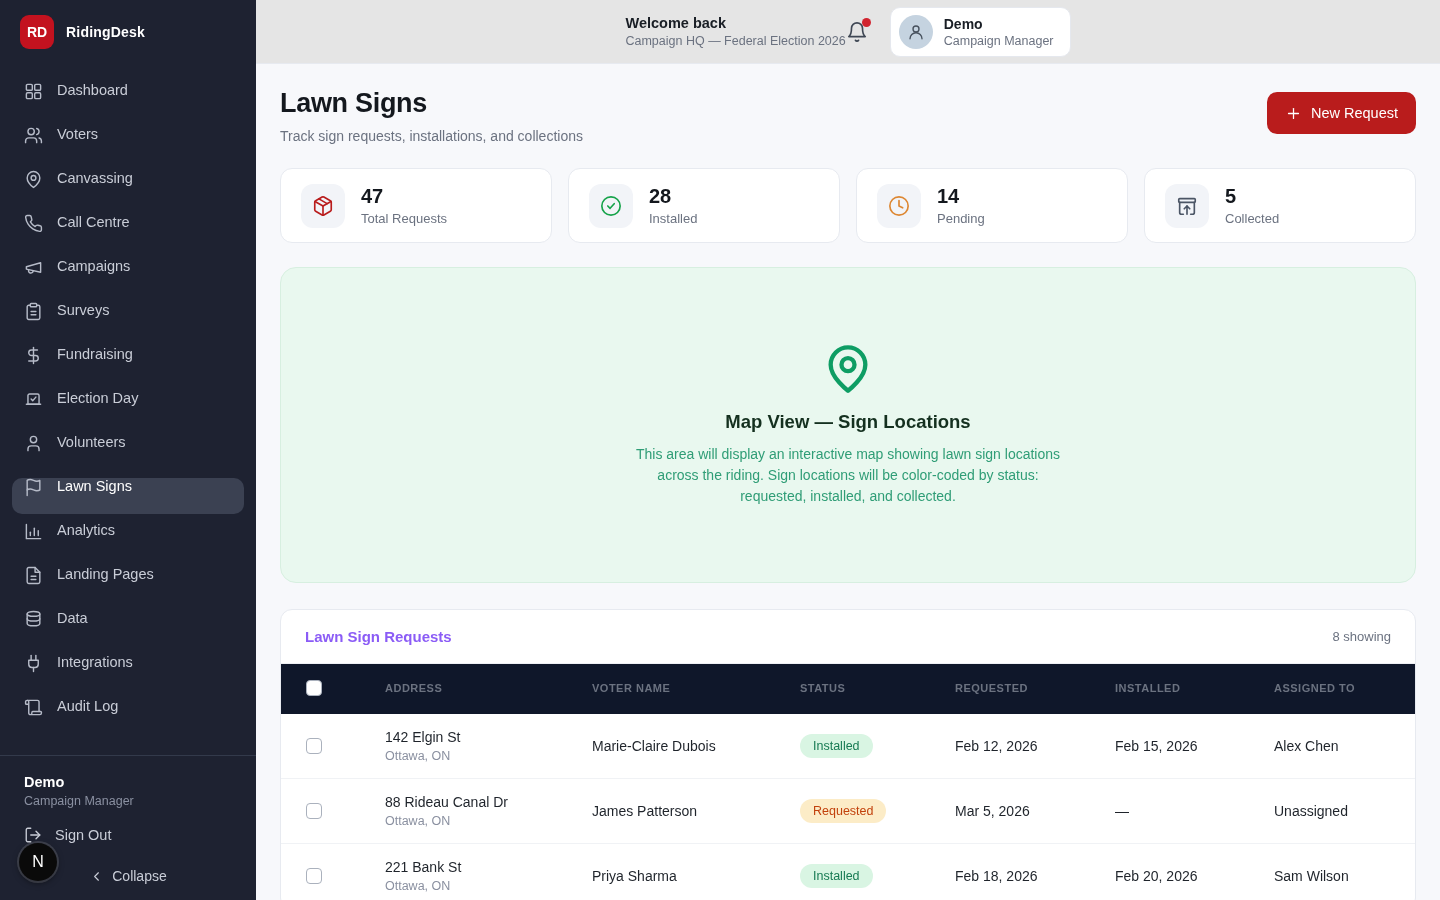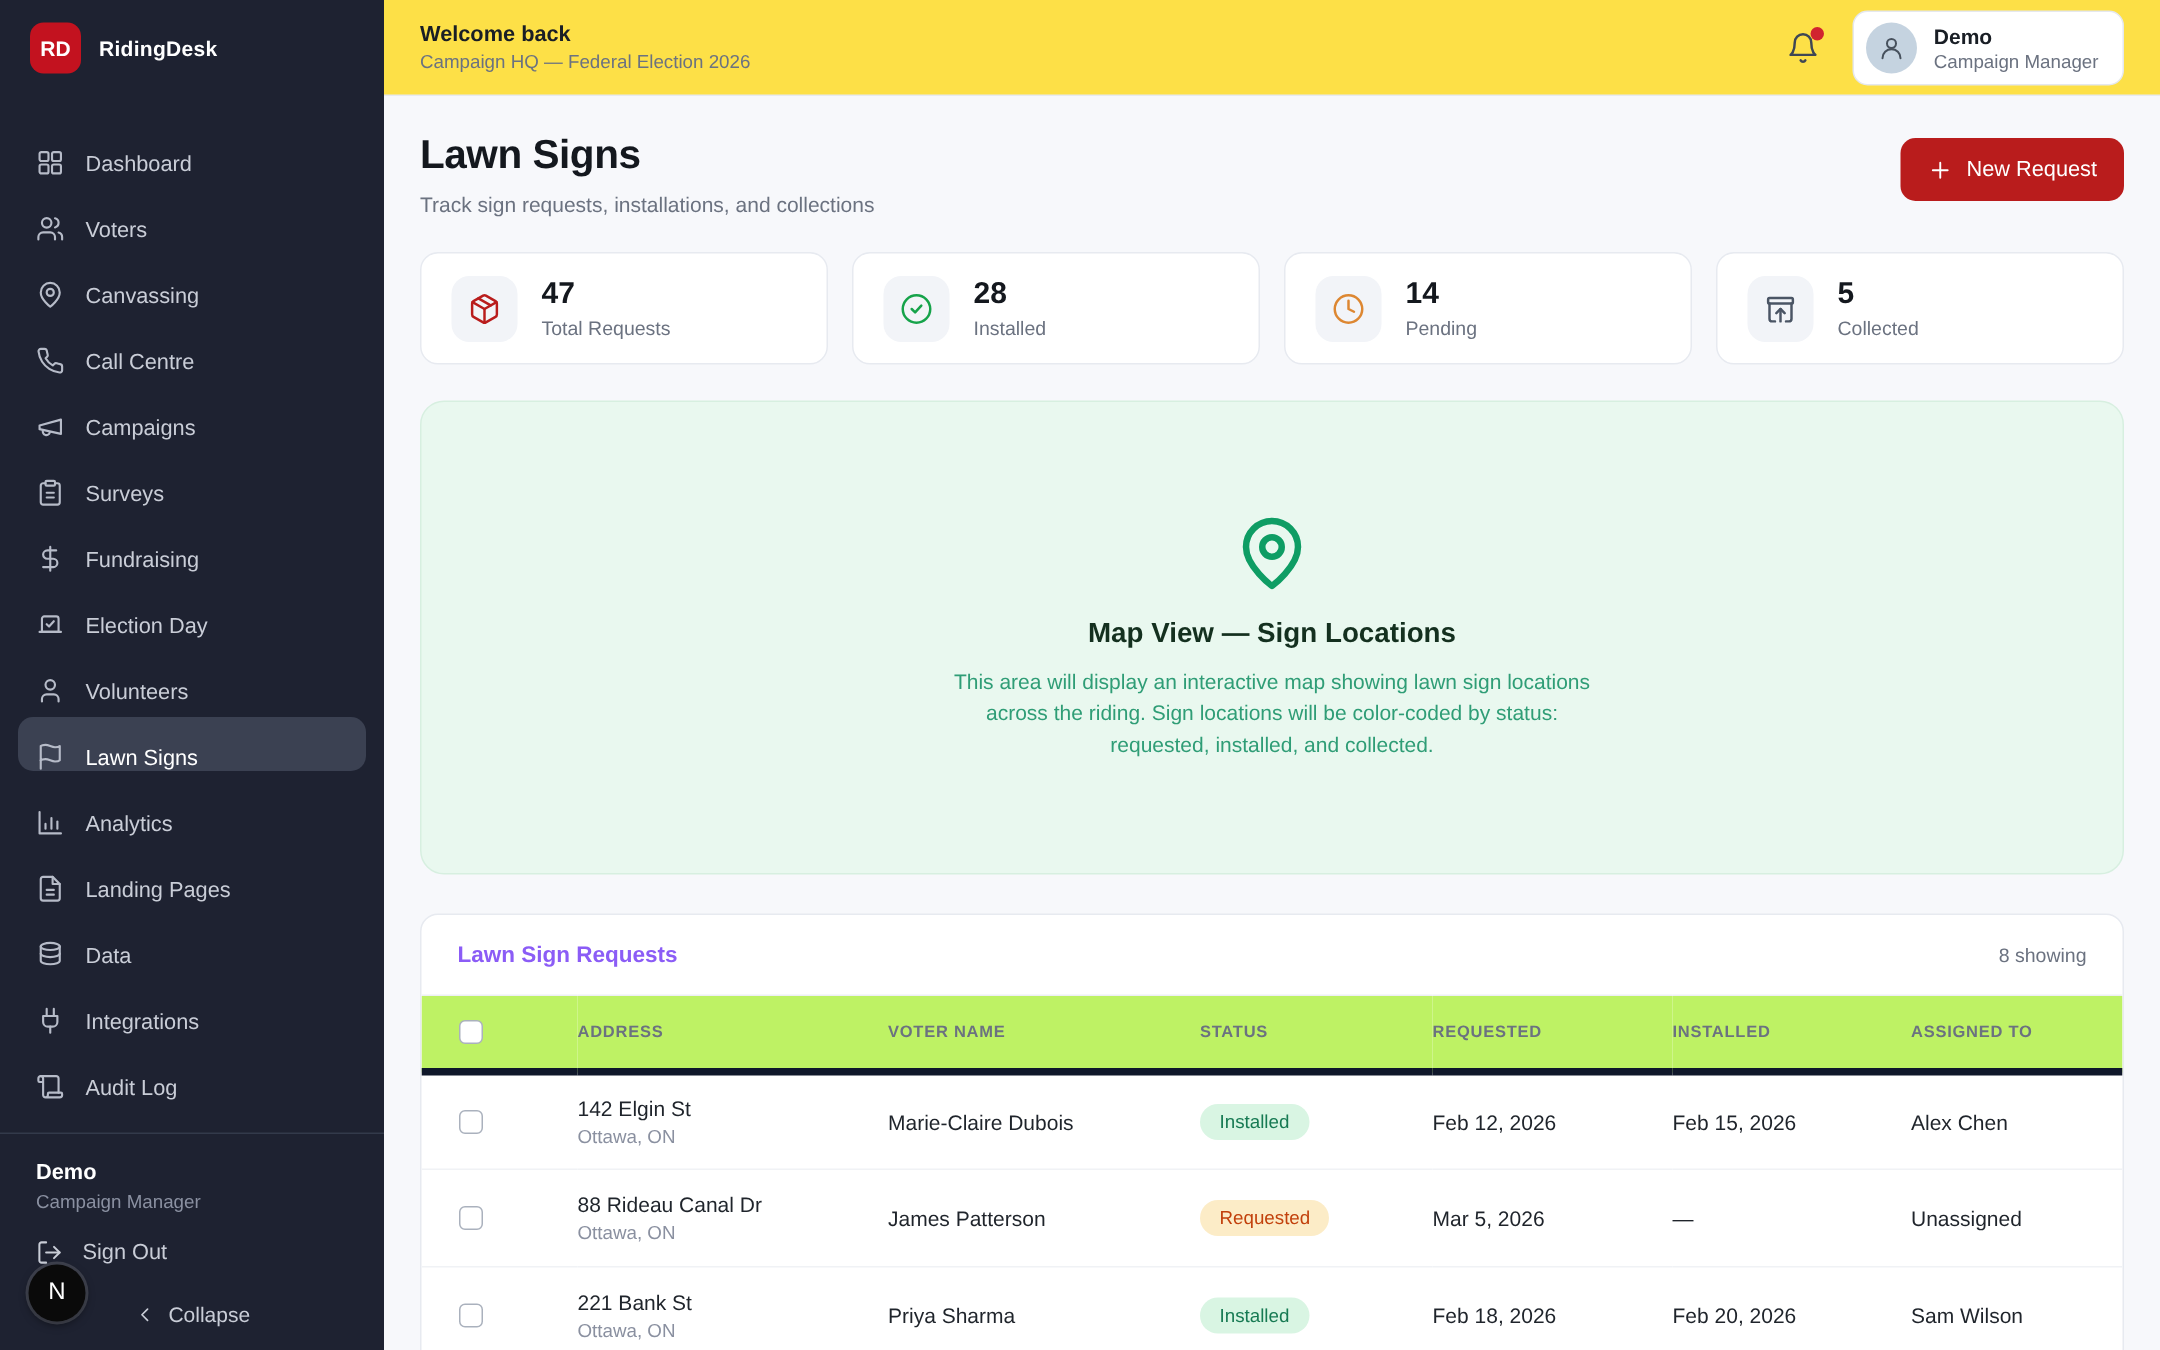--- a/index.html
+++ b/index.html
@@ -13,43 +13,43 @@
     stroke-linecap:round; stroke-linejoin:round; display:block; }
 
   
   .sidebar { width:256px; min-width:256px; background:var(--sidebar-bg,#1e2231);
     color:#c9cdd7; display:flex; flex-direction:column; position:relative; }
   .logo-row { display:flex; align-items:center; gap:12px; height:64px; padding:0 20px; }
   .logo-badge { width:34px; height:34px; border-radius:9px; background:var(--brand-red,#c3121f);
     color:#fff; font-weight:bold; font-size:14px; display:flex; align-items:center; justify-content:center; }
   .app-name { color:#fff; font-size:14px; font-weight:bold; letter-spacing:.2px; }
   .nav { padding:18px 12px 8px; display:flex; flex-direction:column; gap:8px; flex:1; }
-  .nav-item { display:flex; align-items:flex-end; gap:14px; height:36px; padding:0 12px;
+  .nav-item { display:flex; align-items:flex-start; gap:14px; height:36px; padding:0 12px;
     border-radius:10px; font-size:14.5px; color:#c9cdd7; cursor:pointer; }
   .nav-item .icon { color:#b6bbc8; }
   .nav-item .icon svg { width:19px; height:19px; }
   .nav-item.active { background:#3b4152; color:#fff; }
   .sidebar-bottom { border-top:1px solid #333a4b; padding:18px 24px 10px; }
   .sb-user-name { color:#fff; font-size:14.5px; font-weight:bold; }
   .sb-user-role { color:#8a90a1; font-size:12.5px; margin-top:4px; }
   .signout-row { display:flex; align-items:center; gap:13px; margin-top:18px;
     font-size:14.5px; color:#c9cdd7; cursor:pointer; }
   .signout-row .icon svg { width:18px; height:18px; }
   .collapse-row { display:flex; align-items:center; justify-content:center; gap:8px;
     padding:14px 0 16px; font-size:14px; color:#c9cdd7; cursor:pointer; }
   .collapse-row .icon svg { width:15px; height:15px; }
   .dev-badge { position:absolute; left:19px; bottom:19px; width:38px; height:38px;
     border-radius:50%; background:#0a0a0a; color:#fff; font-size:16px;
     display:flex; align-items:center; justify-content:center;
     box-shadow:0 0 0 2px rgba(255,255,255,.14), 0 2px 6px rgba(0,0,0,.5); cursor:pointer; }
 
   
   .main { flex:1; display:flex; flex-direction:column; min-width:0; }
-  .topbar { height:64px; min-height:64px; background:#fde047; border-bottom:1px solid #e7eaf0;
-    display:flex; align-items:center; justify-content:space-between; padding:0 24px; }
+  .topbar { height:64px; min-height:64px; background:#e5e5e5; border-bottom:1px solid #e7eaf0;
+    display:flex; align-items:center; justify-content:center; padding:0 24px; }
   .welcome-title { font-size:14.5px; font-weight:bold; color:#191e25; }
   .welcome-sub { font-size:12.5px; color:#6b7280; margin-top:3px; }
   .topbar-right { display:flex; align-items:center; gap:22px; }
   .bell-wrap { position:relative; cursor:pointer; color:#3f4754; }
   .bell-wrap .icon svg { width:22px; height:22px; }
   .bell-dot { position:absolute; top:-3px; right:-3px; width:9px; height:9px;
     border-radius:50%; background:var(--notification-red,#d1242f); }
   .user-chip { display:flex; align-items:center; gap:11px; background:#fff;
     border:1px solid #e5e8ee; border-radius:10px; padding:7px 16px 7px 8px; cursor:pointer; }
   .avatar { width:34px; height:34px; border-radius:50%; background:#c5d3e0;
@@ -87,21 +87,21 @@
   .map-title { font-size:18.5px; font-weight:bold; color:#14301f; margin-top:16px; }
   .map-desc { font-size:14px; color:var(--map-green,#2f9d76); line-height:1.48;
     margin-top:11px; max-width:450px; }
 
   .table-card { margin-top:26px; background:#fff; border:1px solid #e7eaf0;
     border-radius:12px; overflow:hidden; }
   .table-head { display:flex; justify-content:space-between; align-items:center; padding:18px 24px; }
   .table-title { font-size:15px; font-weight:bold; color:#8b5cf6; }
   .table-count { font-size:13px; color:#6b7280; }
   table { width:100%; border-collapse:collapse; }
-  thead th { background:#bef264; border-top:1px solid #eef0f4; border-bottom:5px solid #0f172a;
+  thead th { background:#0f172a; border-top:1px solid #eef0f4; border-bottom:2px solid #0f172a;
     font-size:11px; font-weight:bold; color:#6b7280; text-transform:uppercase;
     letter-spacing:.5px; text-align:left; padding:16px 8px 16px 0; }
   th.cb-col, td.cb-col { width:104px; padding-left:25px; }
   tbody td { border-bottom:1px solid #f0f2f5; padding:12px 8px 12px 0; height:65px;
     font-size:14px; color:#1f242b; vertical-align:middle; }
   .checkbox { appearance:none; -webkit-appearance:none; width:16px; height:16px; margin:0;
     border:1.5px solid #aab1bd; border-radius:4px; background:#fff; cursor:pointer; display:block; }
   .addr-main { font-size:14px; color:#1f242b; }
   .addr-sub { font-size:12.5px; color:#8a90a0; margin-top:4px; }
   .badge { display:inline-block; padding:5px 13px; border-radius:999px; font-size:12.5px; }

